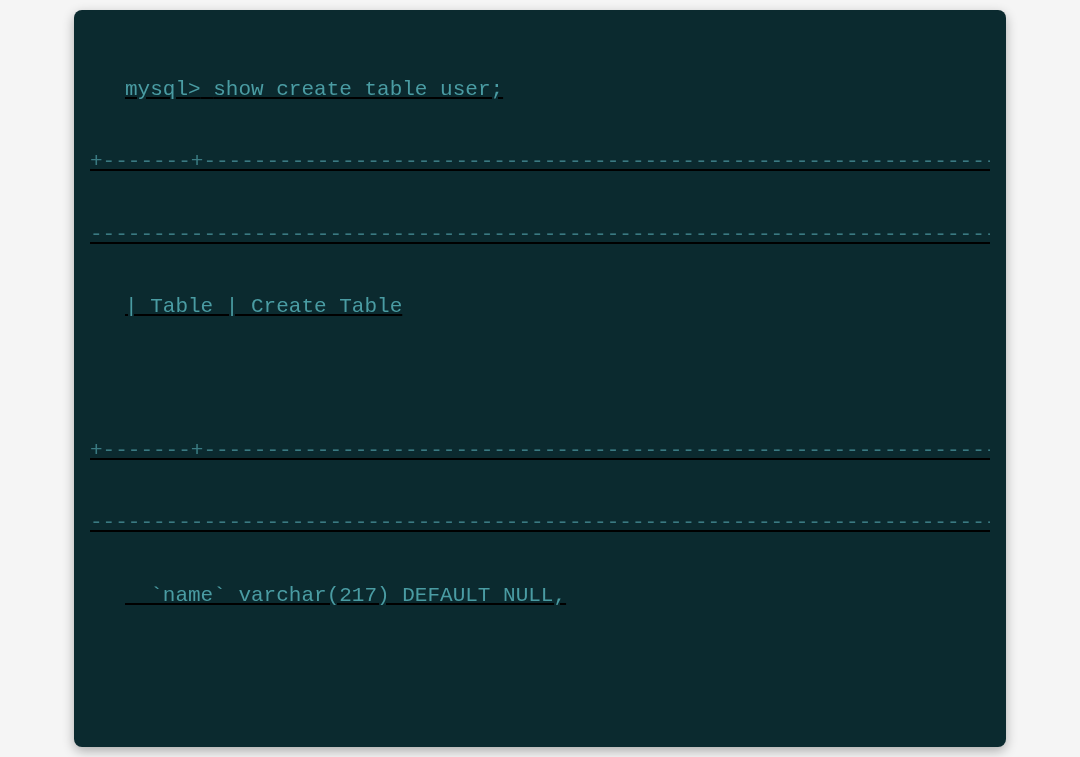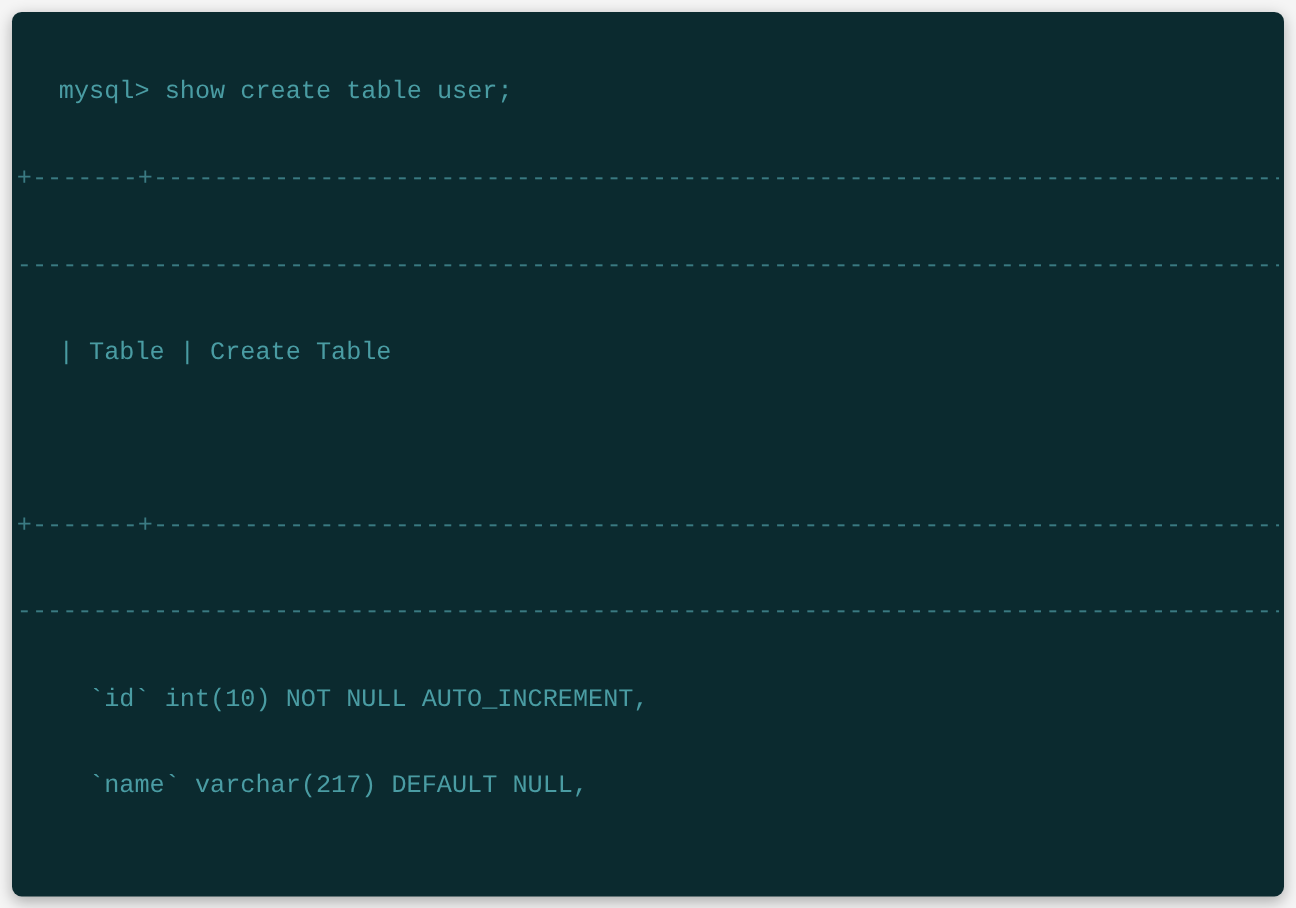--- a/index.html
+++ b/index.html
@@ -10,28 +10,29 @@
     body {
       background: #f5f5f5;
       padding: 10px;
       display: flex;
       justify-content: center;
       align-items: flex-start;
       min-height: 757px;
       width: 1080px;
     }
     .terminal {
-      width: 1060px;
+      width: 932px;
       height: 737px;
       background: #0b2a2f;
       border-radius: 8px;
       box-shadow: 0 4px 12px rgba(0,0,0,0.3);
-      padding: 4px;
+      padding: 16px;
       overflow: hidden;
       position: relative;
+      text-decoration: underline;
     }
     .terminal-content {
       font-family: 'Courier New', Courier, monospace;
       font-size: 21px;
       line-height: 1.72;
       color: #4a9ca3;
       white-space: pre;
       padding: 10px 0;
       overflow: hidden;
     }
@@ -52,21 +53,20 @@
 
 <div class="terminal">
   <div class="terminal-content">
 <div class="prompt-line"><span>mysql&gt;</span> <span>show create table user;</span></div>
 <div class="sep-line">+-------+----------------------------------------------------------------------------------</div>
 <div class="sep-line">----------------------------------------------------------------------------------------------</div>
 <div class="prompt-line">| Table | Create Table</div>
 <div class="blank-line"></div>
 <div class="sep-line">+-------+----------------------------------------------------------------------------------</div>
 <div class="sep-line">----------------------------------------------------------------------------------------------</div>
-<div class="prompt-line">  `id` int(10) NOT NULL AUTO_INCREMENT,</div>
 <div class="prompt-line">  `name` varchar(217) DEFAULT NULL,</div>
 
 
 
 
 
 
 
 
 

